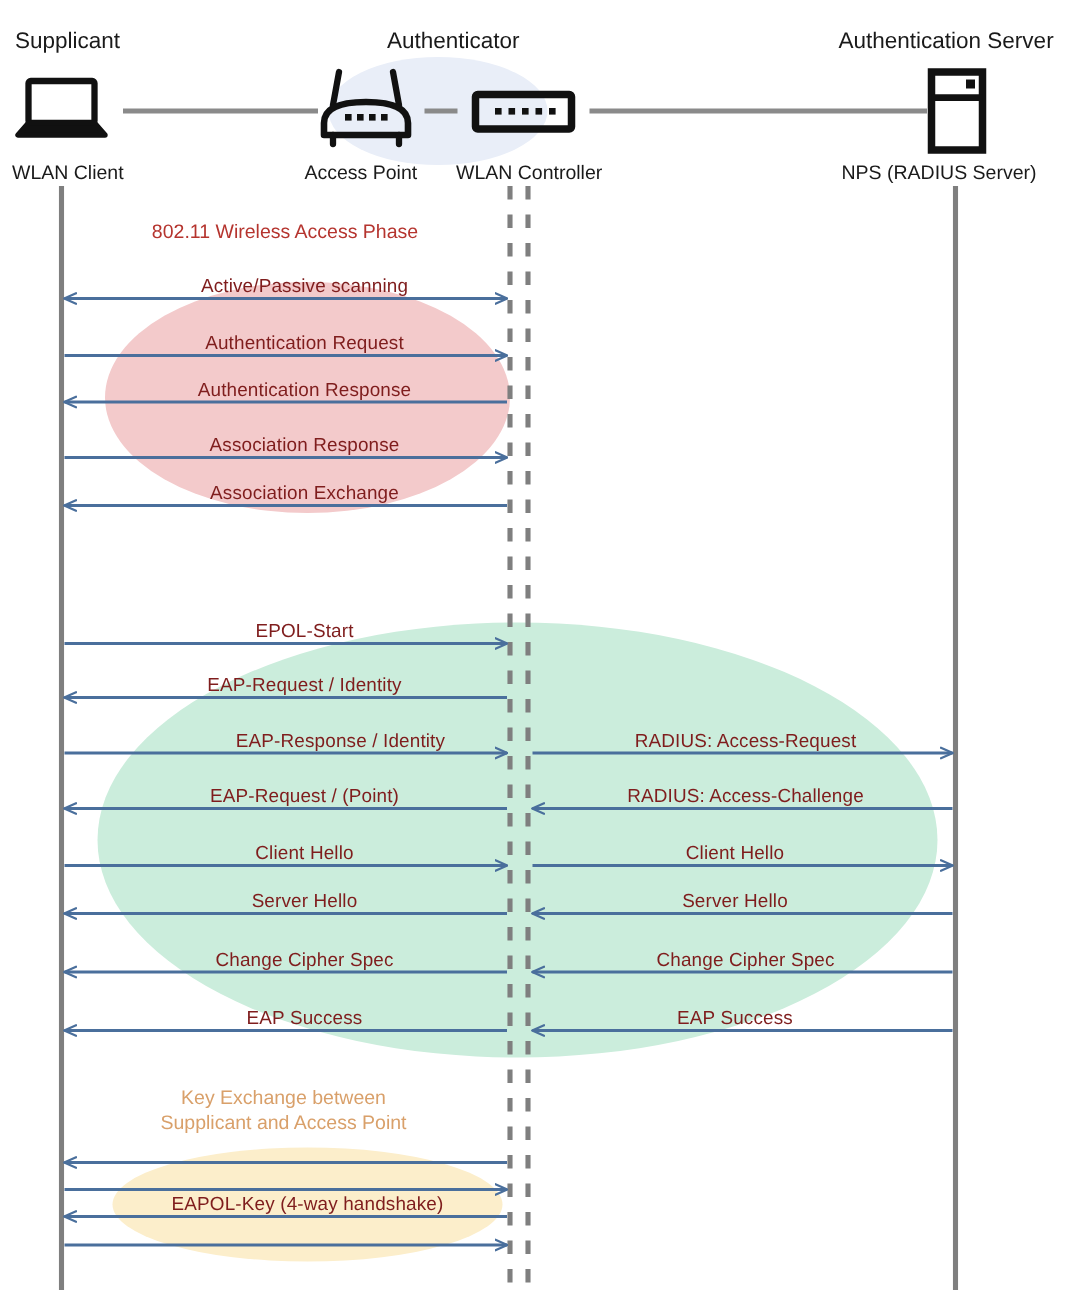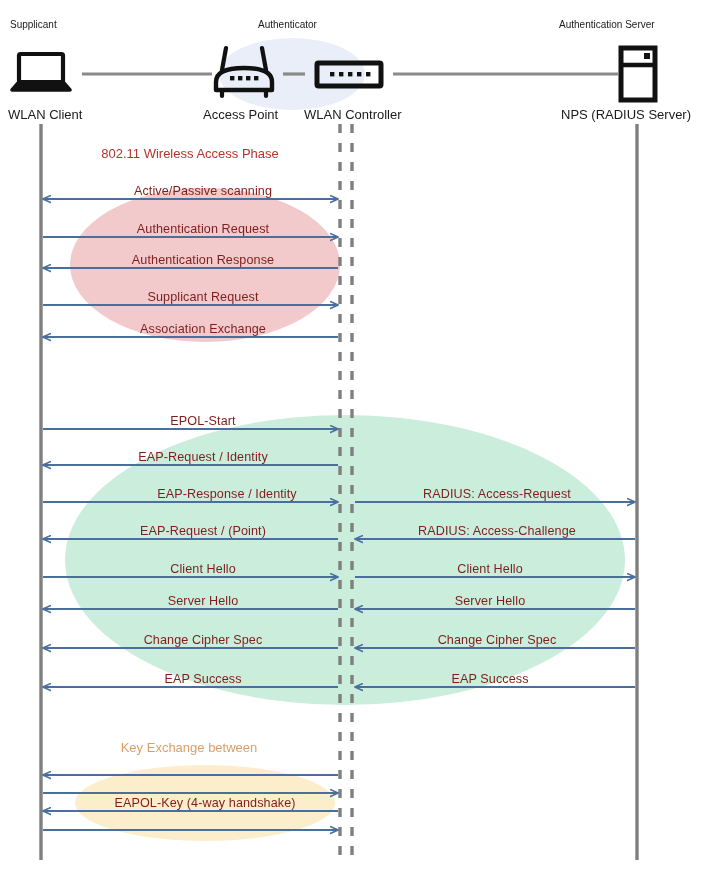--- a/index.html
+++ b/index.html
@@ -12,21 +12,21 @@
     position: relative;
     overflow: hidden;
     font-family: "Liberation Sans", "DejaVu Sans", sans-serif;
     color: #000;
   }
   #stage { position: absolute; inset: 0; }
 
   
   .node-title, .node-sub {
     position: absolute;
-    font-size: 10px;
+    font-size: 15px;
     color: #1a1a1a;
     white-space: nowrap;
     line-height: 1;
   }
   .node-sub { font-size: 13px; }
 
   
   svg.canvas {
     position: absolute;
     left: 0; top: 0;
@@ -160,26 +160,27 @@
   <div class="node-title" style="left:559px; top:20px;">Authentication Server</div>
 
   <div class="node-sub" style="left:8px; top:108px;">WLAN Client</div>
   <div class="node-sub" style="left:203px; top:108px;">Access Point</div>
   <div class="node-sub" style="left:304px; top:108px;">WLAN Controller</div>
   <div class="node-sub" style="left:561px; top:108px;">NPS (RADIUS Server)</div>
 
   <div class="phase red" style="left:190px; top:163px;">802.11 Wireless Access Phase</div>
   <div class="phase orange" style="left:189px; top:757px;">
     <div>Key Exchange between</div>
+    <div>Supplicant and Access Point</div>
   </div>
 
   <div class="msg" style="left:203px; top:198px;">Active/Passive scanning</div>
   <div class="msg" style="left:203px; top:236px;">Authentication Request</div>
   <div class="msg" style="left:203px; top:267px;">Authentication Response</div>
-  <div class="msg" style="left:203px; top:304px;">Supplicant Request</div>
+  <div class="msg" style="left:203px; top:304px;">Association Response</div>
   <div class="msg" style="left:203px; top:336px;">Association Exchange</div>
 
   <div class="msg" style="left:203px; top:428px;">EPOL-Start</div>
   <div class="msg" style="left:203px; top:464px;">EAP-Request / Identity</div>
   <div class="msg" style="left:203px; top:501px;margin-left:24px;">EAP-Response / Identity</div>
   <div class="msg" style="left:203px; top:538px;">EAP-Request / (Point)</div>
   <div class="msg" style="left:203px; top:576px;">Client Hello</div>
   <div class="msg" style="left:203px; top:608px;">Server Hello</div>
   <div class="msg" style="left:203px; top:647px;">Change Cipher Spec</div>
   <div class="msg" style="left:203px; top:686px;">EAP Success</div>

